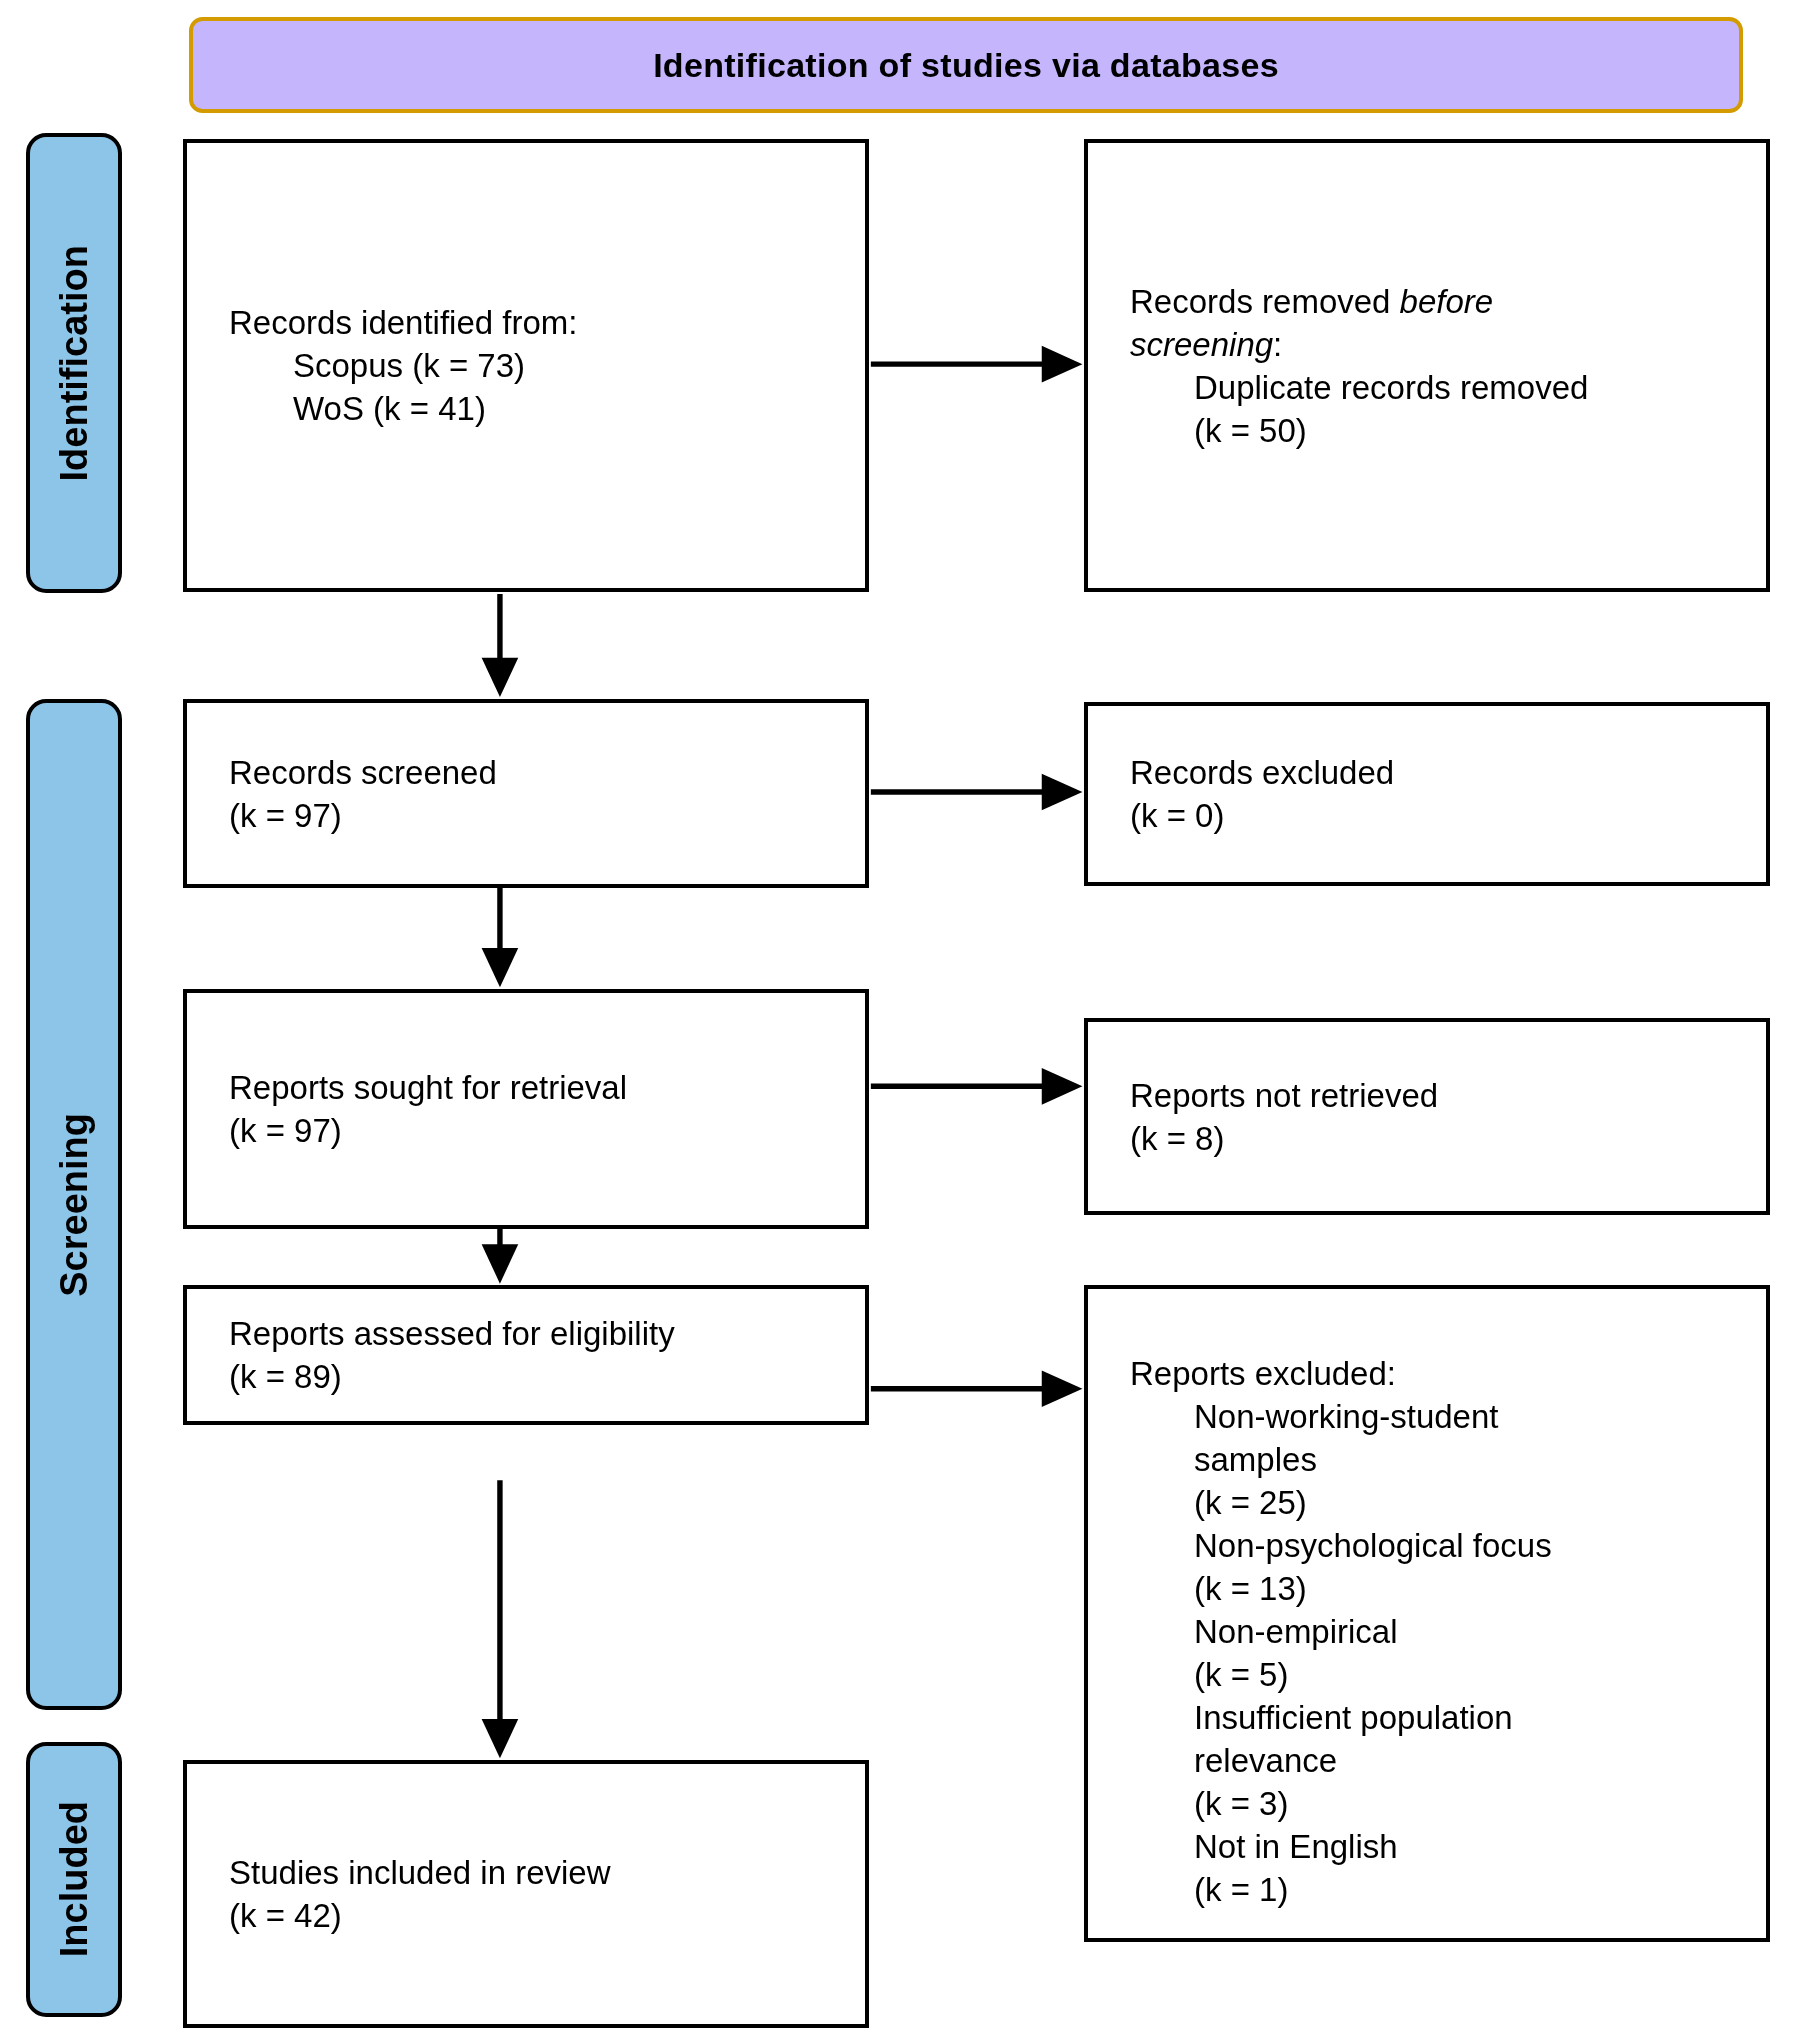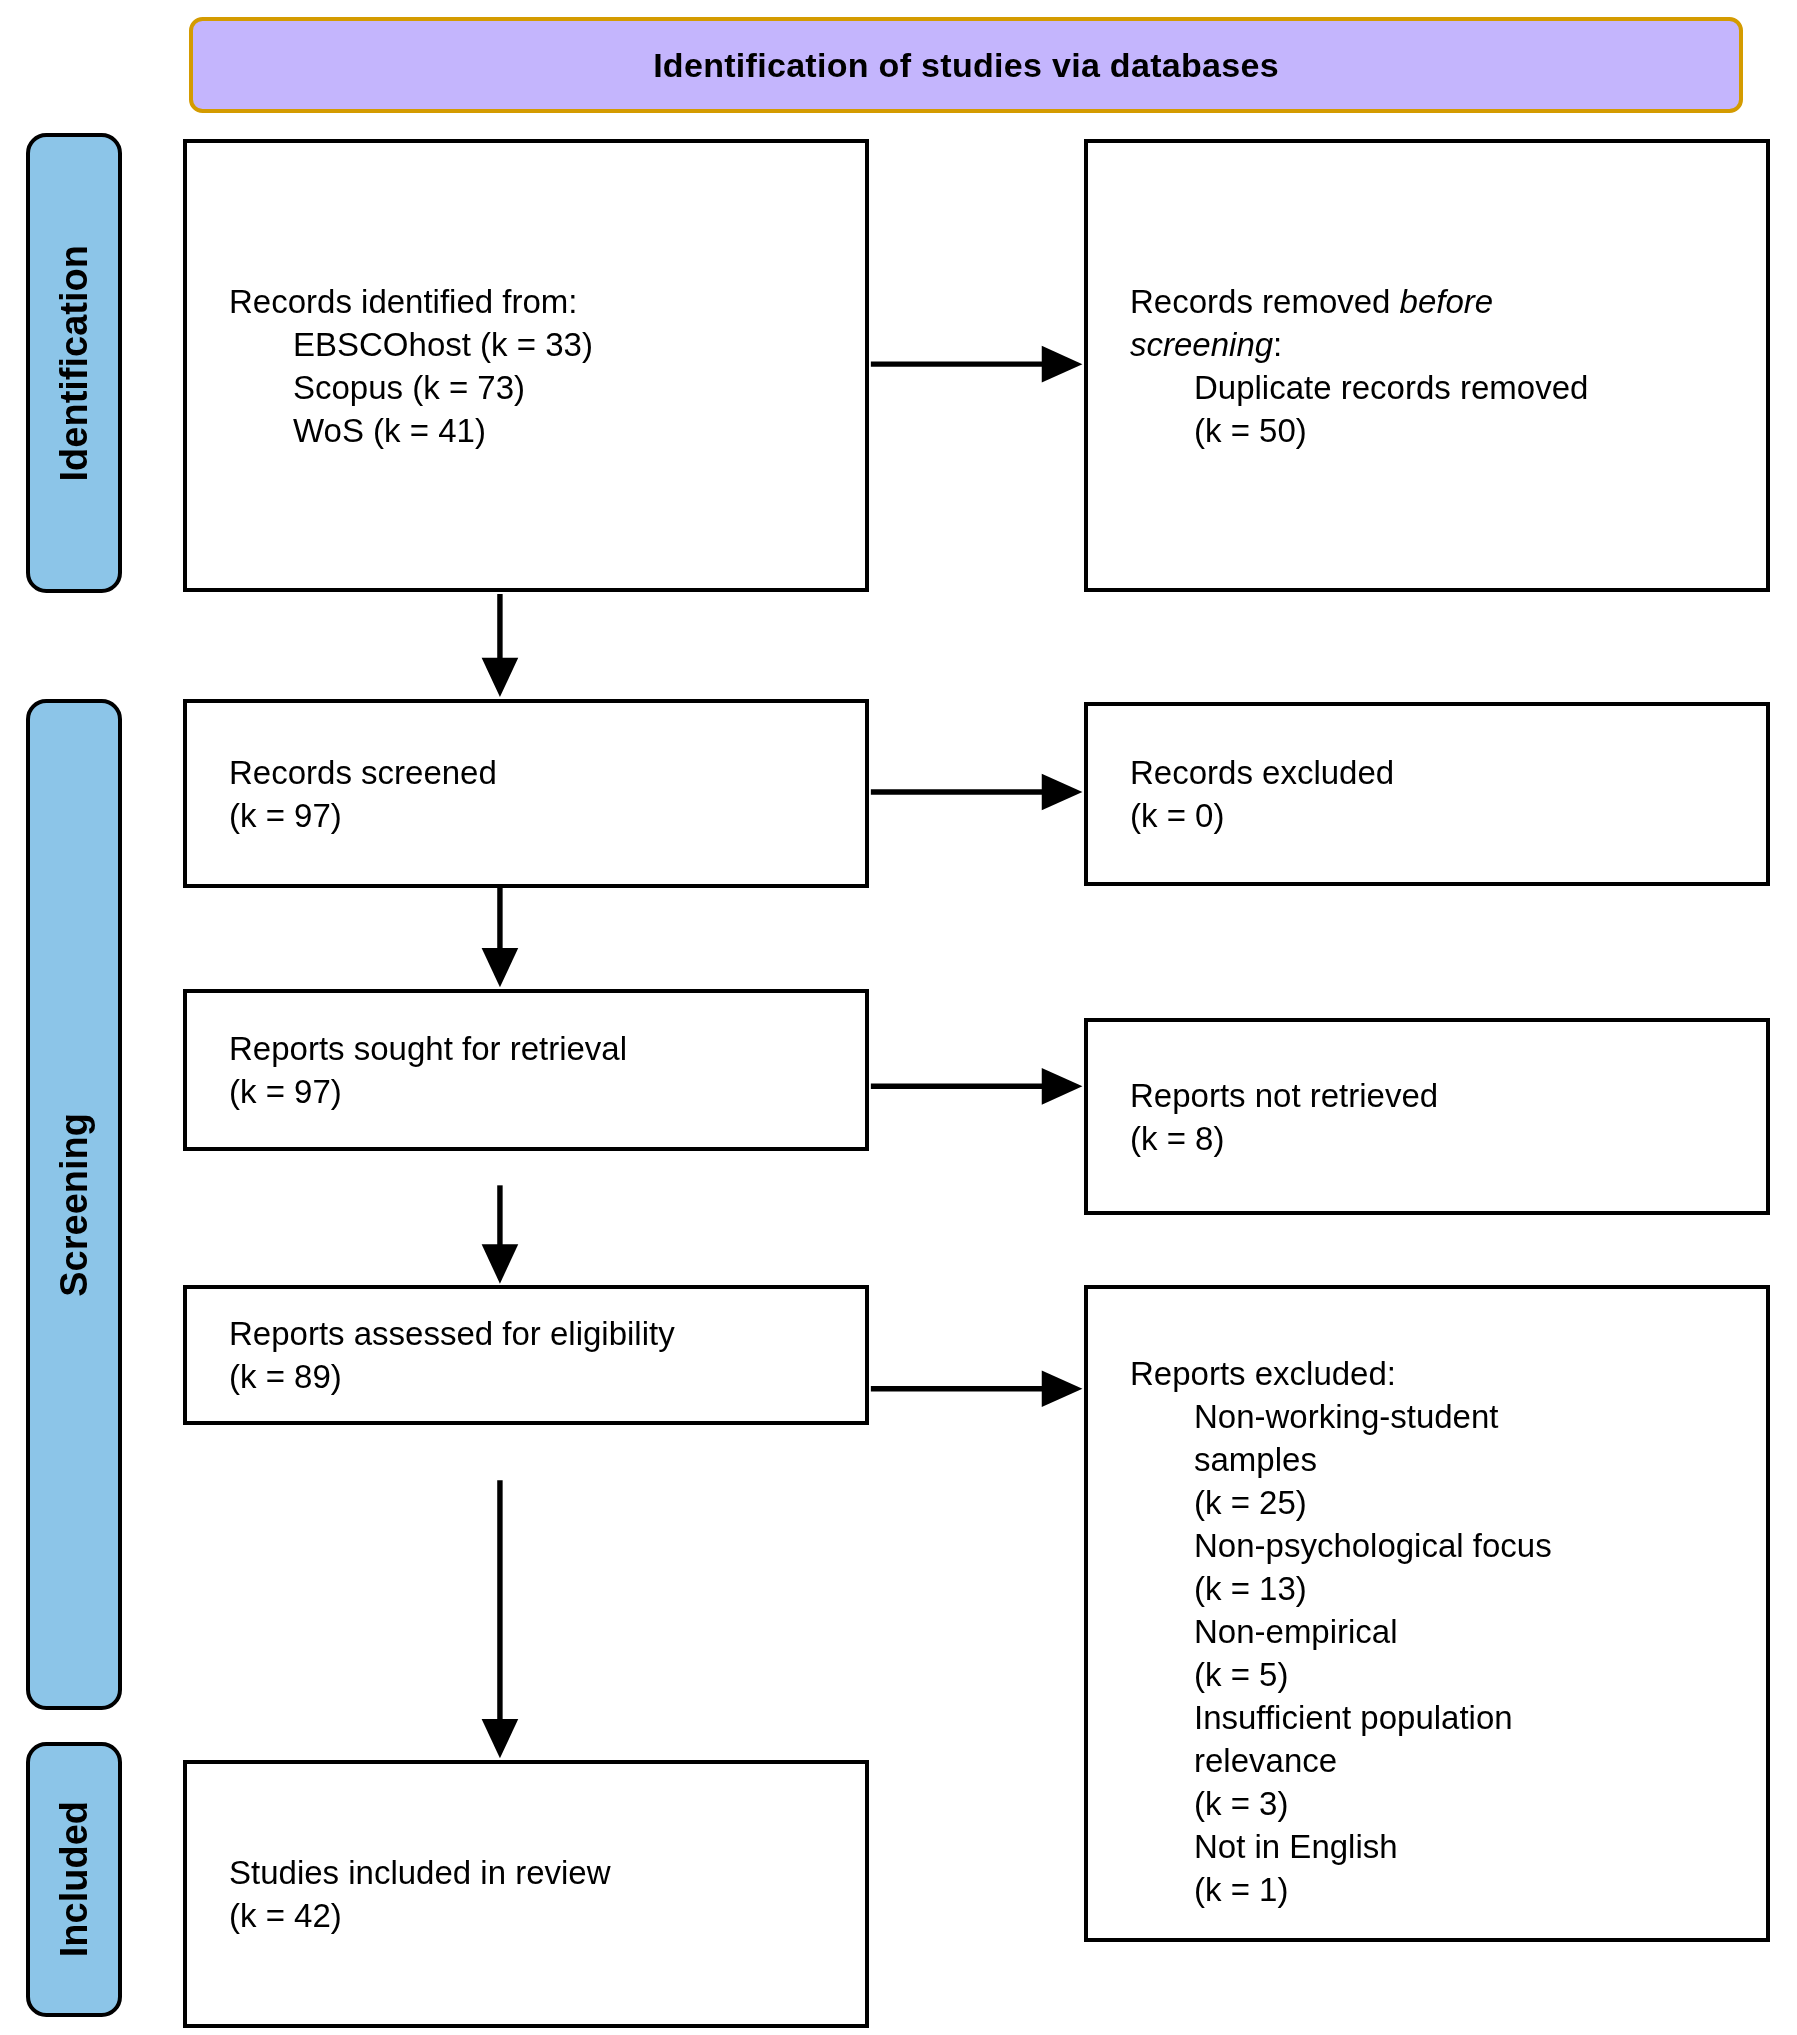--- a/index.html
+++ b/index.html
@@ -81,21 +81,21 @@
     line-height: 43px;
     white-space: nowrap;
   }
   .box .line.ind { padding-left: 64px; }
   .box .line em { font-style: italic; }
 
   .b1 { left: 183px;  top: 139px;  width: 686px; height: 453px; }
   .r1 { left: 1084px; top: 139px;  width: 686px; height: 453px; }
   .b2 { left: 183px;  top: 699px; width: 686px; height: 189px; }
   .r2 { left: 1084px; top: 702px; width: 686px; height: 184px; }
-  .b3 { left: 183px;  top: 989px; width: 686px; height: 162px; }
+  .b3 { left: 183px;  top: 989px; width: 686px; height: 240px; }
   .r3 { left: 1084px; top: 990px; width: 686px; height: 197px; margin-top: 28px; }
   .b4 { left: 183px;  top: 1285px; width: 686px; height: 140px; }
   .r4 { left: 1084px; top: 1285px; width: 686px; height: 657px;
         justify-content: flex-end; padding-top: 45px; }
   .b5 { left: 183px;  top: 1760px; width: 686px; height: 268px; }
 </style>
 </head>
 <body>
 
 <div class="canvas">
@@ -146,21 +146,20 @@
   </div>
   <div class="stage stage-screening">
     <span class="vtext">Screening</span>
   </div>
   <div class="stage stage-included">
     <span class="vtext">Included</span>
   </div>
 
   <div class="box b1">
     <div class="line">Records identified from:</div>
-    <div class="line ind">EBSCOhost (k = 33)</div>
     <div class="line ind">Scopus (k = 73)</div>
     <div class="line ind">WoS (k = 41)</div>
   </div>
 
   <div class="box r1">
     <div class="line"><span>Records removed </span><em>before</em></div>
     <div class="line"><em>screening</em><span>:</span></div>
     <div class="line ind">Duplicate records removed</div>
     <div class="line ind">(k = 50)</div>
   </div>

